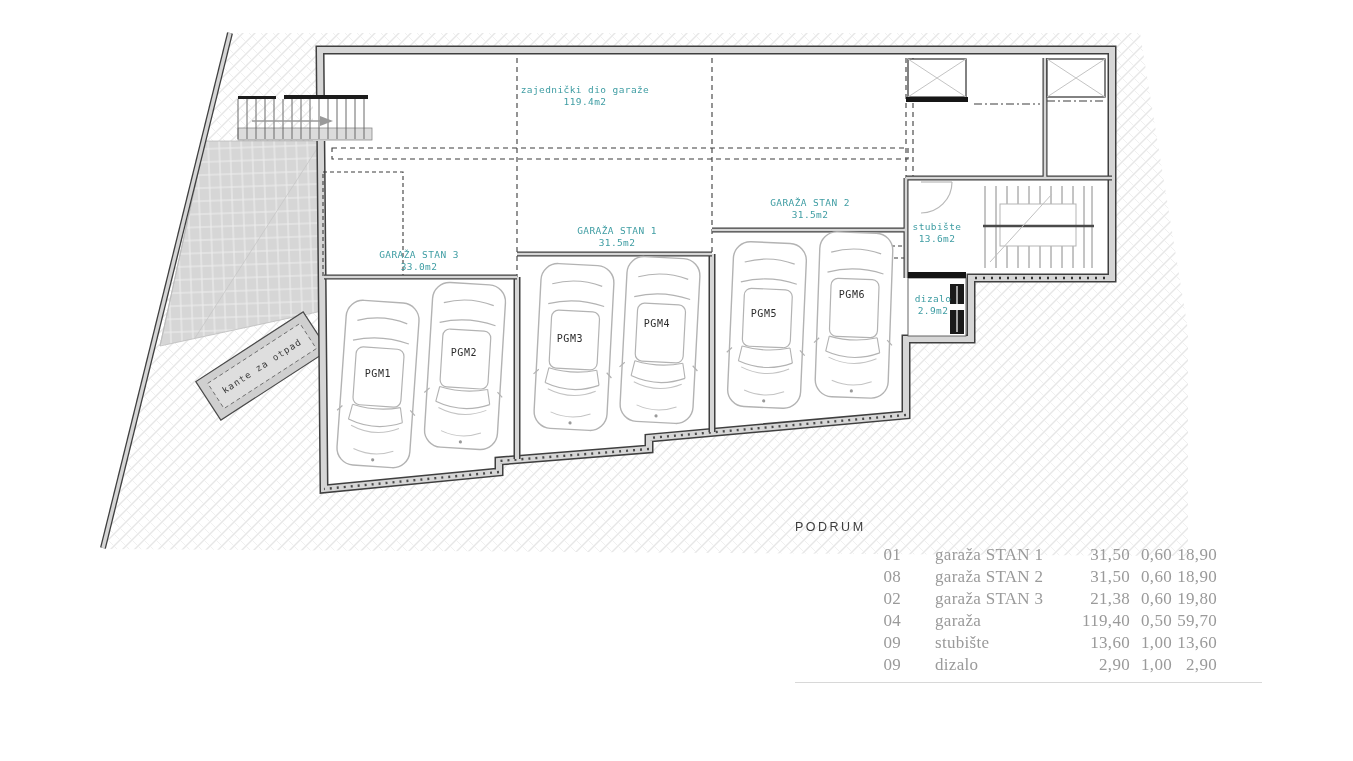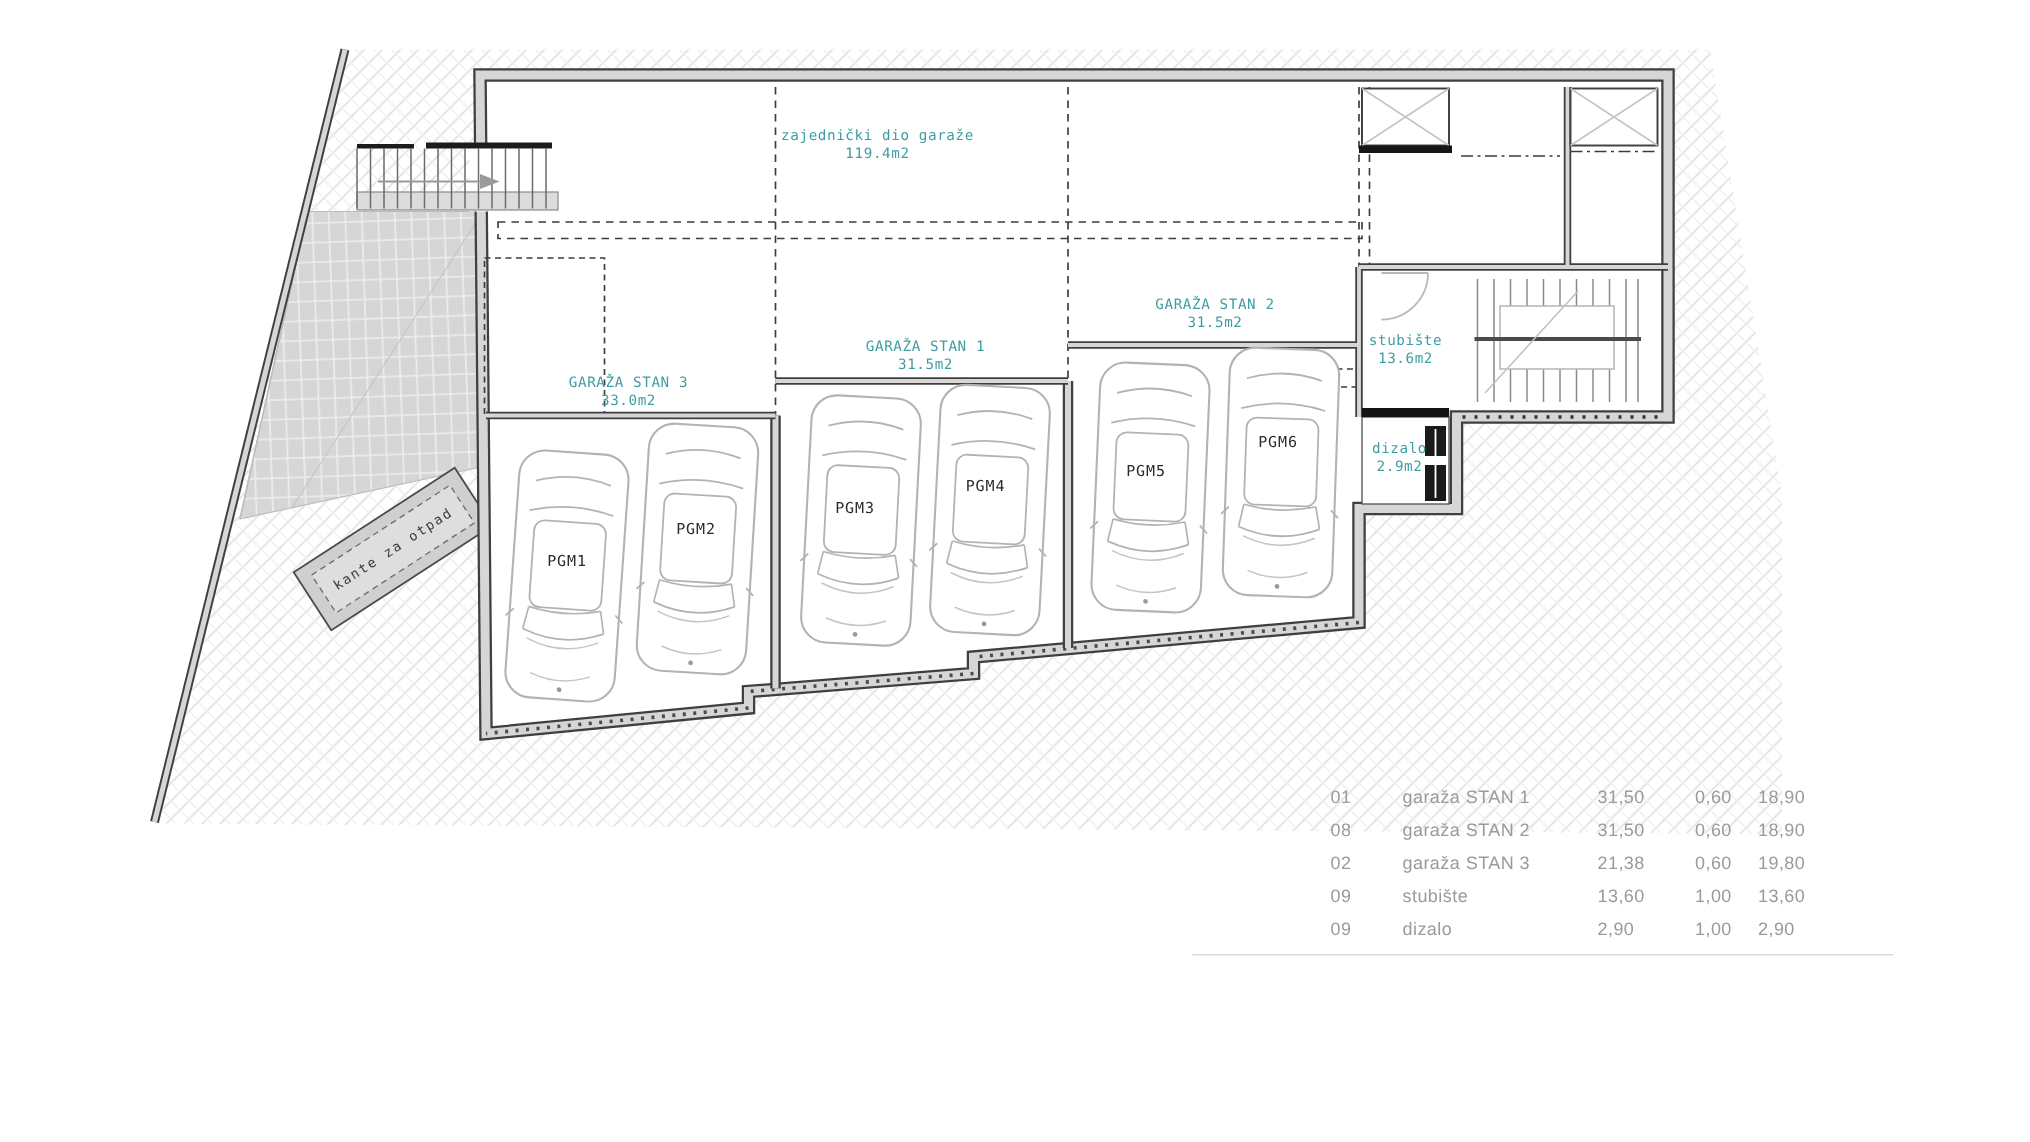--- a/index.html
+++ b/index.html
@@ -19,26 +19,26 @@
     position:absolute; left:795px; top:520px; width:467px;
     border-bottom:1px solid #d8d8d8; padding-bottom:6px;
   }
   .legend-title {
     font-size:12.5px; color:#3c3c3c; letter-spacing:2.5px; margin:0 0 10px 0;
     font-family:"Liberation Sans", sans-serif;
   }
   .legend-row {
     display:grid; grid-template-columns:110px 160px 65px 42px 45px;
     height:22px; align-items:center;
-    font-size:12px; color:#9a9a9a; letter-spacing:0.3px;
-    font-family:Liberation Sans, sans-serif;
+    font-size:17px; color:#9a9a9a; letter-spacing:0.3px;
+    font-family:Liberation Serif, serif;
   }
   .c-num  { text-align:right; padding-right:4px; }
   .c-name { padding-left:30px; }
-  .c-v    { text-align:left; }
+  .c-v    { text-align:right; }
 </style>
 </head>
 <body>
 
 <div class="page">
 
 <svg width="1353" height="761" viewBox="0 0 1353 761">
   <defs>
 
     <pattern id="hb" width="12" height="12" patternUnits="userSpaceOnUse">
@@ -222,20 +222,21 @@
 
     <text class="room-label" x="937" y="230">stubište</text>
     <text class="room-label" x="937" y="242">13.6m2</text>
 
     <text class="room-label" x="933" y="302">dizalo</text>
     <text class="room-label" x="933" y="314">2.9m2</text>
   </g>
 </svg>
 
 <div class="legend">
+  <div class="legend-title">PODRUM</div>
 
   <div class="legend-row">
     <span class="c-num">01</span>
     <span class="c-name">garaža STAN 1</span>
     <span class="c-v">31,50</span>
     <span class="c-v">0,60</span>
     <span class="c-v">18,90</span>
   </div>
   <div class="legend-row">
     <span class="c-num">08</span>
@@ -245,20 +246,27 @@
     <span class="c-v">18,90</span>
   </div>
   <div class="legend-row">
     <span class="c-num">02</span>
     <span class="c-name">garaža STAN 3</span>
     <span class="c-v">21,38</span>
     <span class="c-v">0,60</span>
     <span class="c-v">19,80</span>
   </div>
   <div class="legend-row">
+    <span class="c-num">04</span>
+    <span class="c-name">garaža</span>
+    <span class="c-v">119,40</span>
+    <span class="c-v">0,50</span>
+    <span class="c-v">59,70</span>
+  </div>
+  <div class="legend-row">
     <span class="c-num">09</span>
     <span class="c-name">stubište</span>
     <span class="c-v">13,60</span>
     <span class="c-v">1,00</span>
     <span class="c-v">13,60</span>
   </div>
   <div class="legend-row">
     <span class="c-num">09</span>
     <span class="c-name">dizalo</span>
     <span class="c-v">2,90</span>

